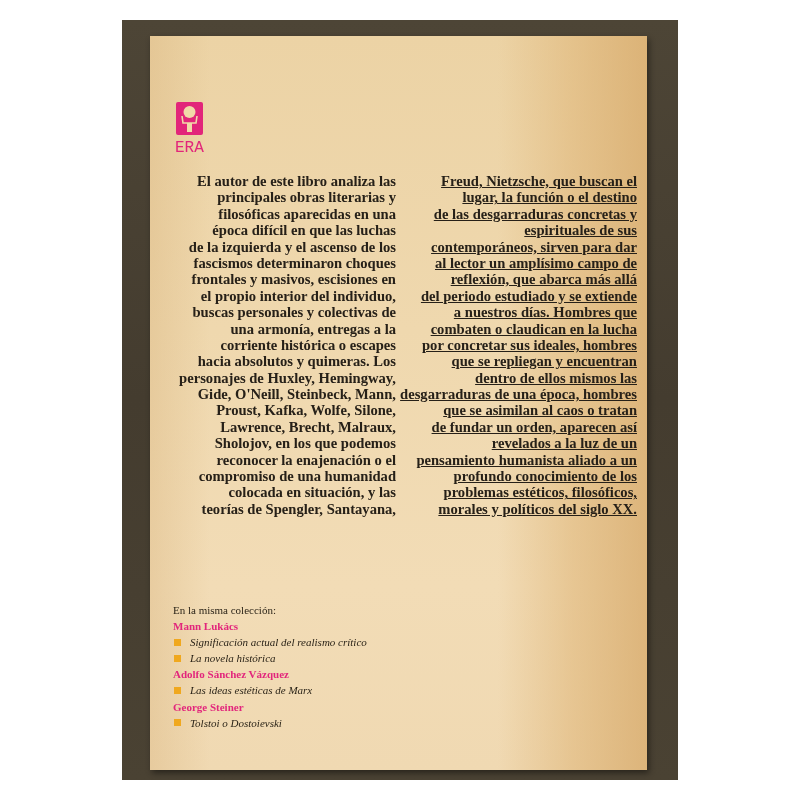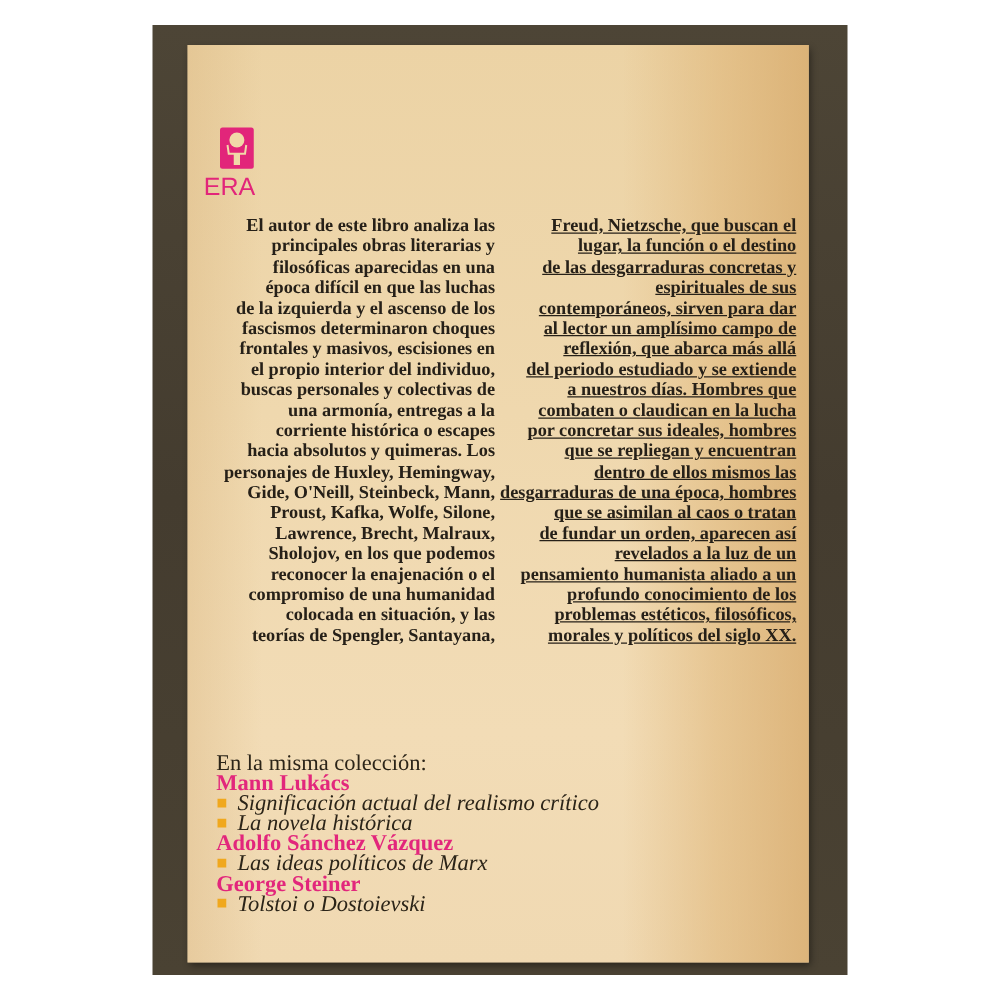--- a/index.html
+++ b/index.html
@@ -45,44 +45,44 @@
       left: 26px;
       top: 66px;
       width: 27px;
       height: 33px;
       background: #e2257a;
       border-radius: 2px;
     }
     .logo svg { display: block; }
     .logo-text {
       position: absolute;
-      left: 13px;
+      left: 25px;
       top: 103px;
-      font-size: 20px;
+      font-size: 16px;
       color: #e2257a;
       letter-spacing: 0px;
-      font-family: Liberation Sans, sans-serif;
+      font-family: Liberation Mono, monospace;
     }
     .col {
       position: absolute;
       top: 137px;
       font-size: 14.6px;
       line-height: 16.4px;
       font-weight: bold;
       white-space: nowrap;
       text-align: right;
     }
     .col-left { left: 24px; width: 222px; }
     .col-right { left: 247px; width: 240px; text-decoration: underline; }
     .col div { height: 16.4px; }
     .collection {
       position: absolute;
       left: 23px;
       top: 566px;
-      font-size: 18px;
+      font-size: 11px;
       line-height: 16.1px;
       white-space: nowrap;
     }
     .collection .heading { color: #2b2418; }
     .collection .author {
       color: #e2267c;
       font-weight: bold;
     }
     .collection .title-row {
       font-style: italic;
@@ -172,21 +172,21 @@
       <span>Significación actual del realismo crítico</span>
     </div>
     <div class="title-row">
       <span class="bullet"></span>
       <span>La novela histórica</span>
     </div>
 
     <div class="author">Adolfo Sánchez Vázquez</div>
     <div class="title-row">
       <span class="bullet"></span>
-      <span>Las ideas políticos de Marx</span>
+      <span>Las ideas estéticas de Marx</span>
     </div>
 
     <div class="author">George Steiner</div>
     <div class="title-row">
       <span class="bullet"></span>
       <span>Tolstoi o Dostoievski</span>
     </div>
   </div>
 
 </div>

